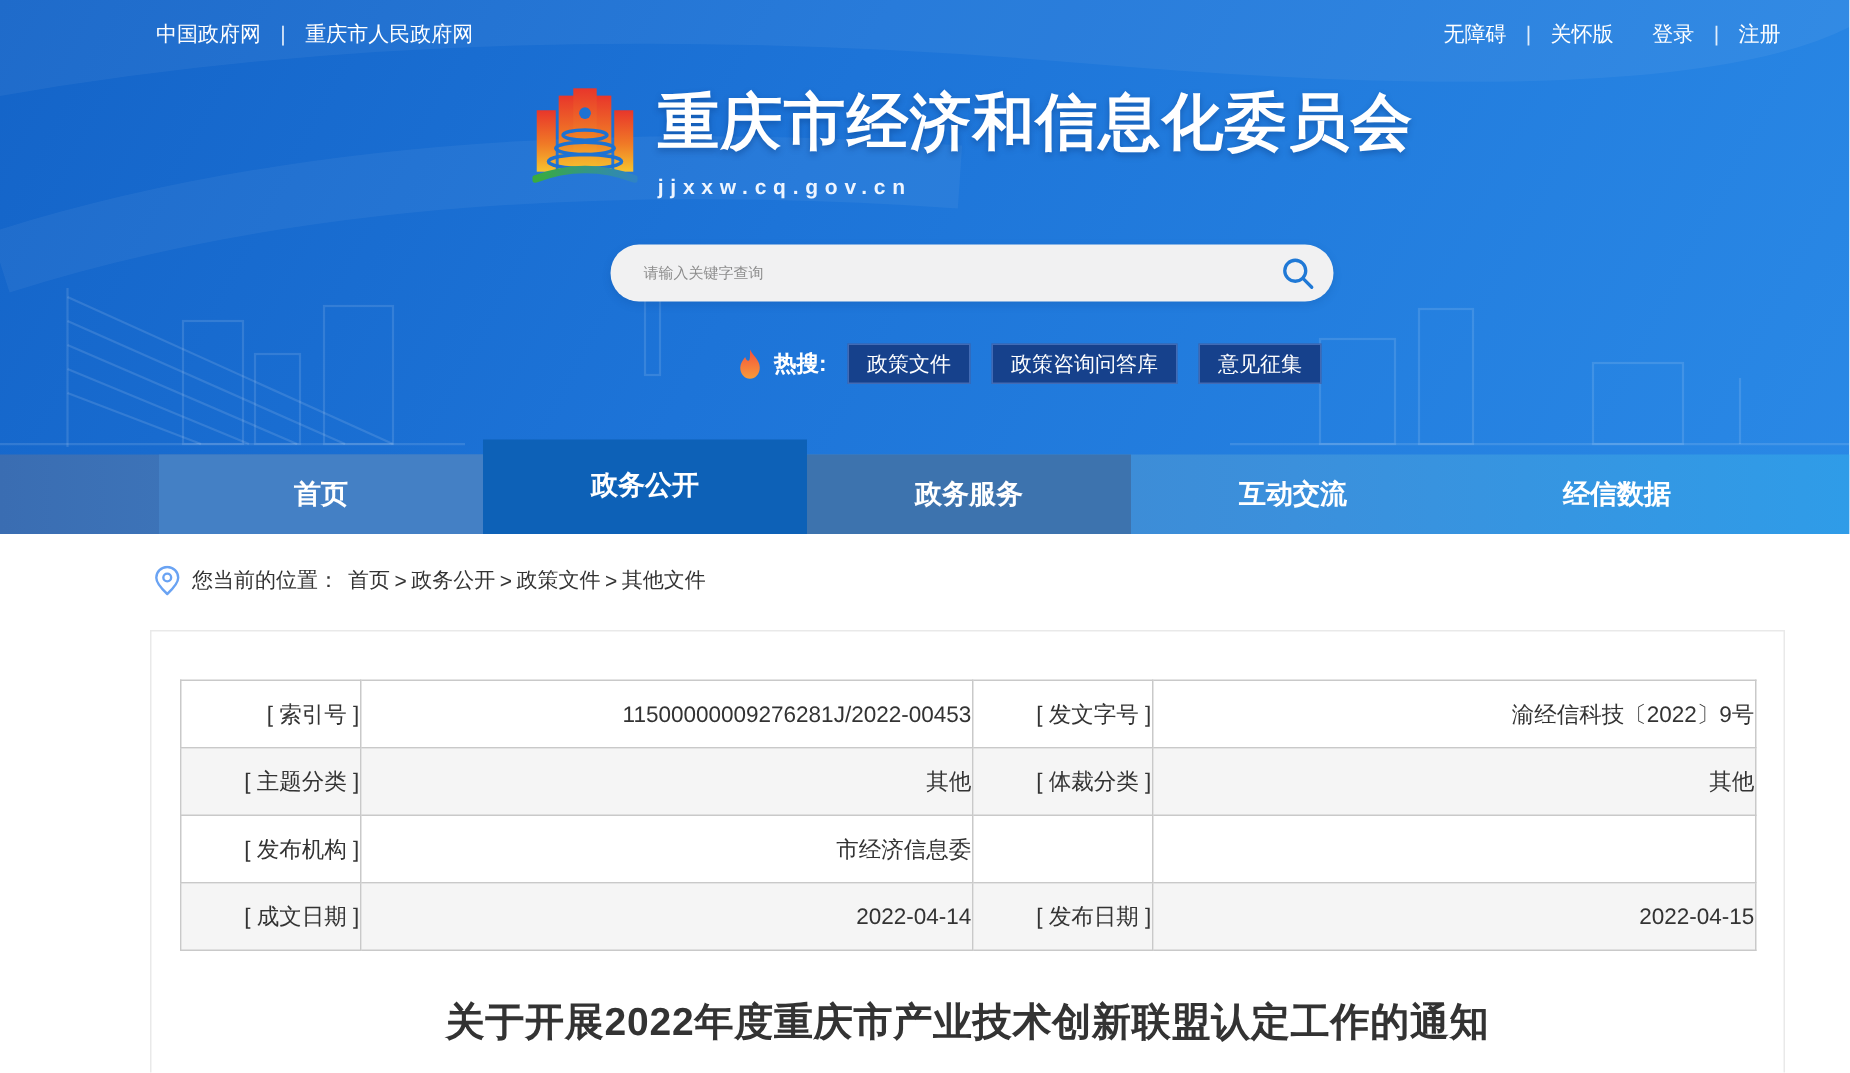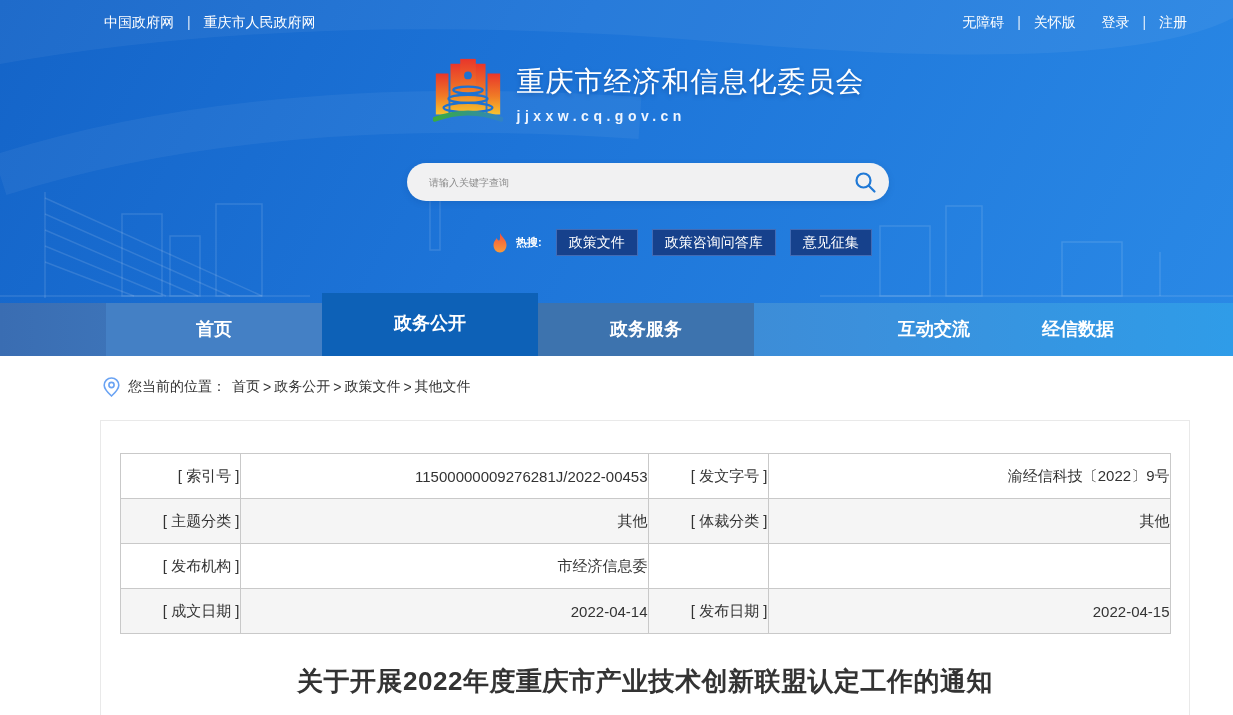--- a/index.html
+++ b/index.html
@@ -27,21 +27,21 @@
   .topbar .sep { margin: 0 9px; color: rgba(255,255,255,.85); }
   .topbar .gap { margin-left: 22px; }
 
   .brand {
     position: absolute; top: 54px; left: 0; width: 100%;
     display: flex; justify-content: center; align-items: center; z-index: 2;
     transform: translateX(32px);
   }
   .brand-logo { width: 70px; height: 78px; margin-right: 14px; }
   .site-name {
-    font-size: 28px; font-weight: normal; color: #fff; letter-spacing: 1px;
+    font-size: 41px; font-weight: bold; color: #fff; letter-spacing: 1px;
     text-shadow: 0 2px 4px rgba(0,40,100,.35);
   }
   .site-domain {
     margin-top: 7px; font-size: 14px; font-weight: bold; letter-spacing: 4.5px;
     color: #eef5ff;
   }
 
   .search-row { position: absolute; top: 163px; left: 407px; z-index: 3; }
   .search-box {
     width: 482px; height: 38px; background: #f1f1f2; border-radius: 19px;
@@ -56,42 +56,42 @@
   .search-btn {
     width: 48px; height: 100%; border: none; background: transparent;
     cursor: pointer; display: flex; align-items: center; justify-content: center;
   }
 
   .hot-row {
     position: absolute; top: 229px; left: 490px; z-index: 3;
     display: flex; align-items: center;
   }
   .flame { width: 20px; height: 22px; margin-right: 6px; }
-  .hot-label { color: #fff; font-size: 11px; font-weight: bold; margin-right: 14px; }
+  .hot-label { color: #fff; font-size: 15px; font-weight: bold; margin-right: 14px; }
   .hot-btn {
     display: inline-block; height: 27px; line-height: 25px; padding: 0 12px;
     margin-right: 14px; background: #16418c; border: 1px solid rgba(120,160,230,.45);
     color: #fff; font-size: 14px; text-decoration: none; cursor: pointer;
     white-space: nowrap;
   }
   .hot-btn:last-child { margin-right: 0; text-align: right; }
 
   
   .nav {
     position: absolute; left: 0; bottom: 0; width: 100%; height: 53px; z-index: 4;
     background: linear-gradient(90deg, #3a6db2 0%, #4382c6 30%, #3b90dc 70%, #2f9ce8 100%);
   }
   .nav-item {
     position: absolute; bottom: 0; width: 216px; height: 53px; line-height: 53px;
     text-align: center; color: #fff; font-size: 18px; font-weight: bold; cursor: pointer;
   }
   .nav-item.n1 { left: 106px; background: #4480c5; }
   .nav-item.n2 { left: 322px; background: #0d61b7; height: 63px; line-height: 60px; }
   .nav-item.n3 { left: 538px; background: #3d73ae; }
-  .nav-item.n4 { left: 754px; background: transparent; text-align: right; }
+  .nav-item.n4 { left: 754px; background: transparent; }
   .nav-item.n5 { left: 970px; background: transparent; }
 
   
   .content { position: relative; background: #fff; }
   .breadcrumb {
     display: flex; align-items: center; margin: 21px 0 0 103px;
     font-size: 14px; color: #333;
   }
   .pin { width: 17px; height: 20px; margin-right: 8px; }
   .crumb-label { margin-right: 6px; text-align: center; }

